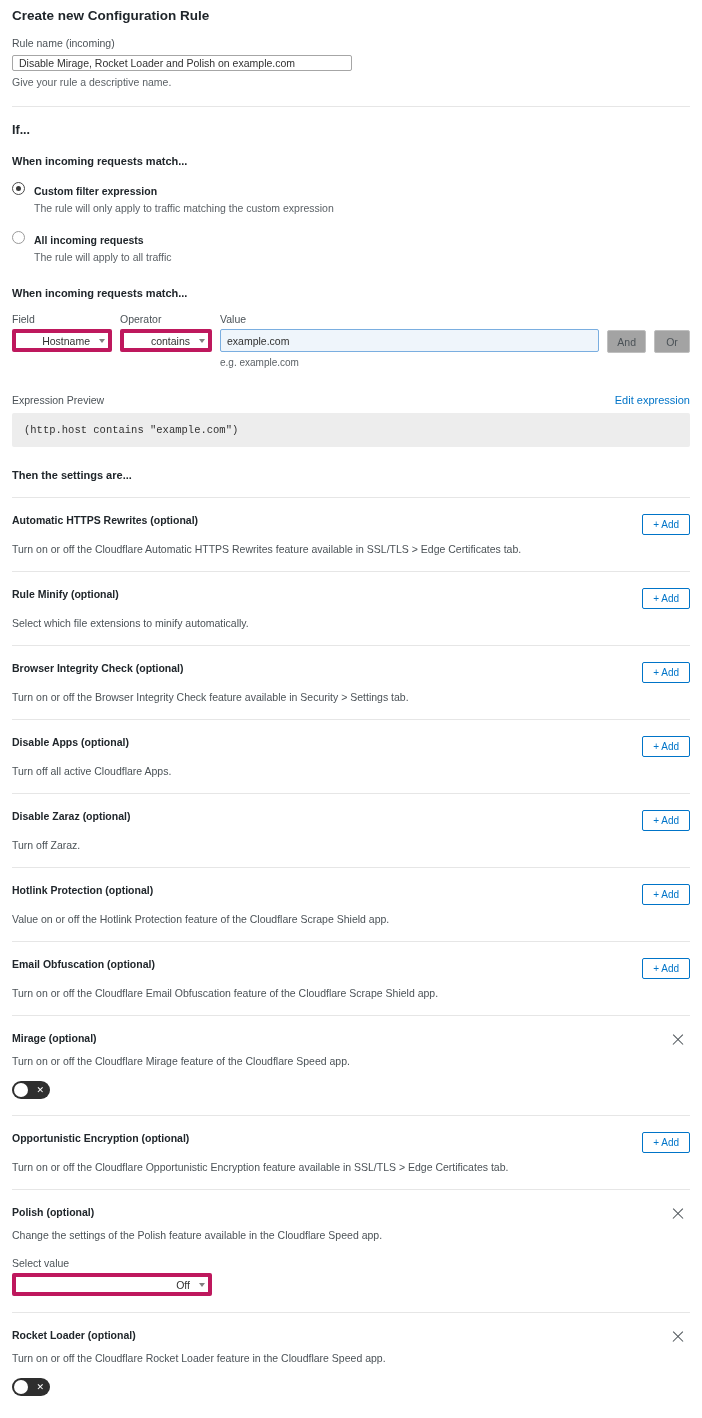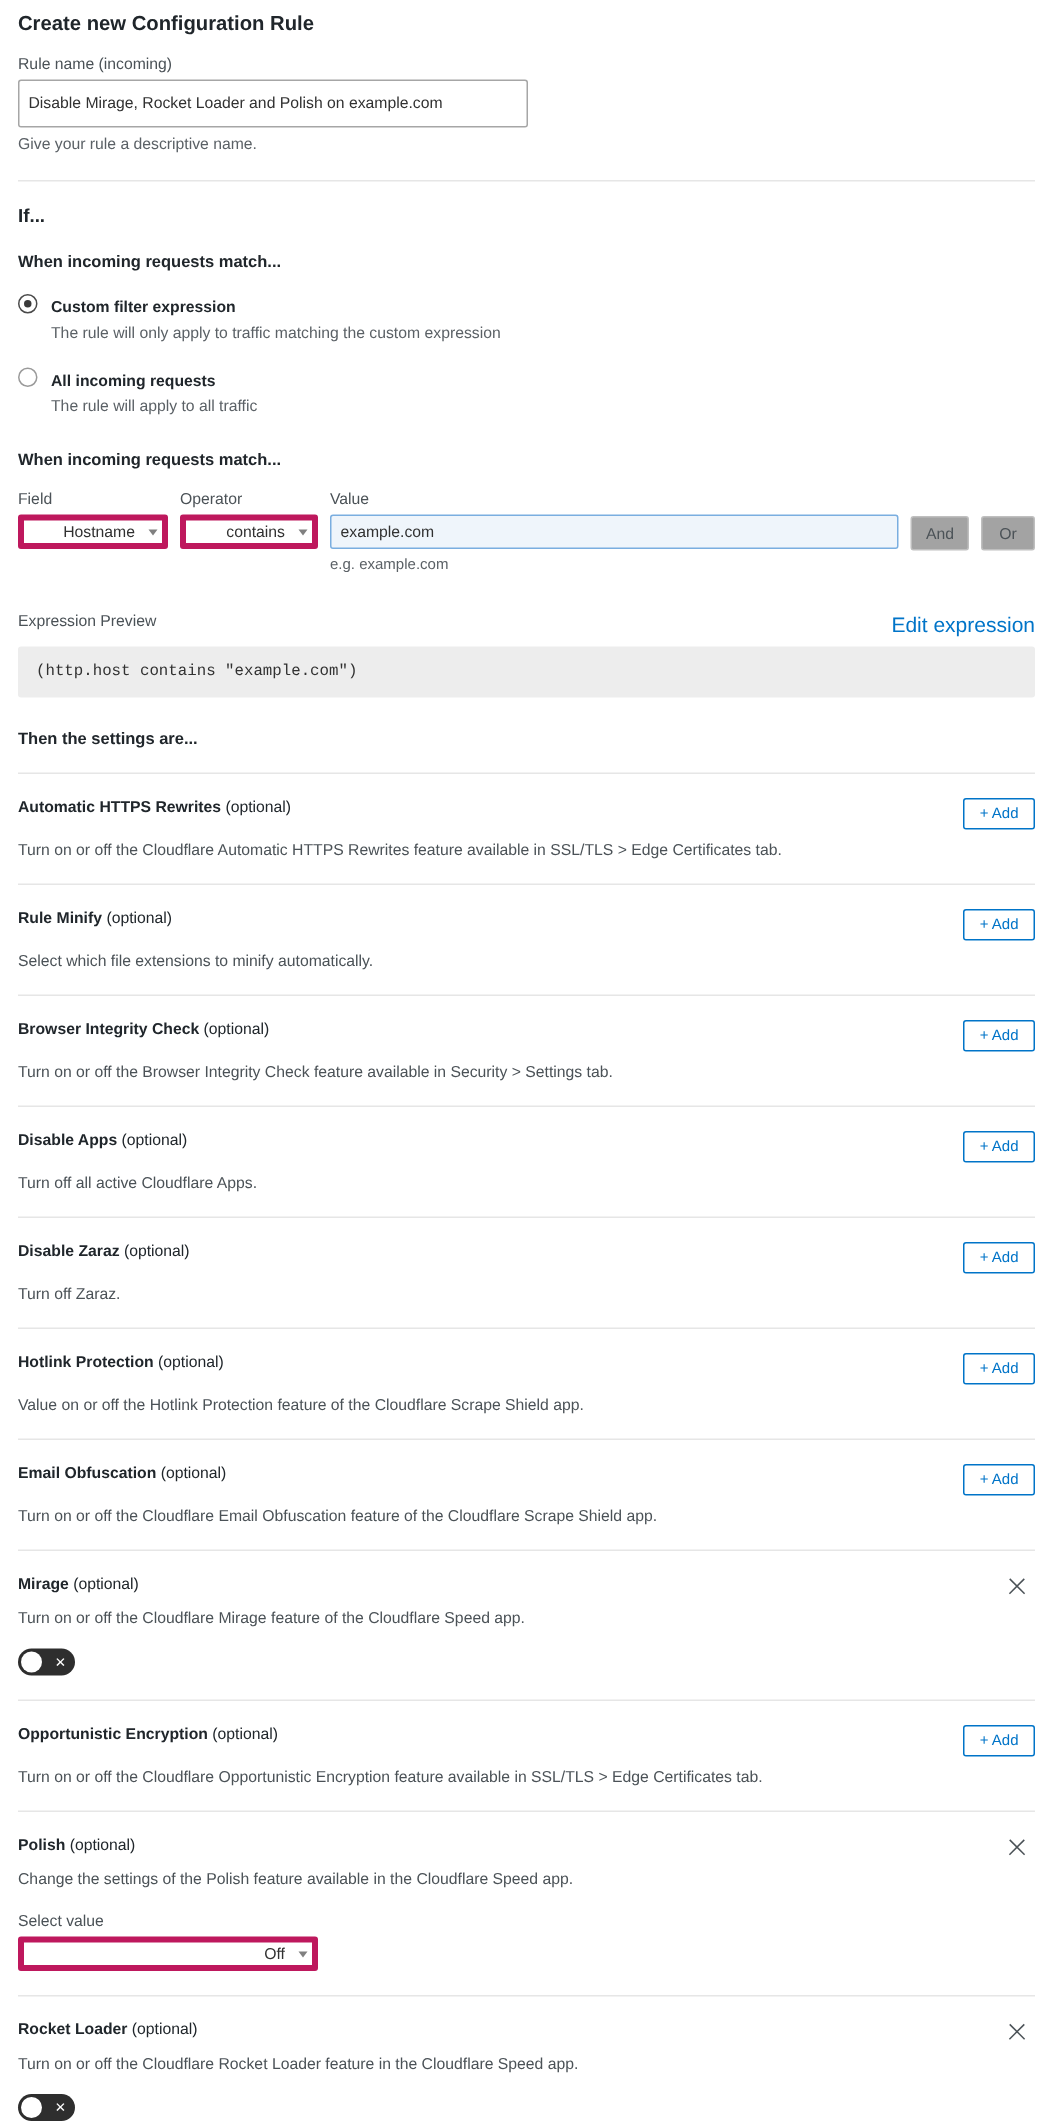--- a/index.html
+++ b/index.html
@@ -27,21 +27,21 @@
     margin-bottom: 4px;
   }
   .help-text {
     font-size: 10.5px;
     color: #5b6166;
     margin-top: 5px;
   }
 
   input.text-input {
     width: 340px;
-    height: 32px;
+    height: 16px;
     border: 1px solid #a6a6a6;
     border-radius: 2px;
     padding: 2px 6px;
     font-size: 10.5px;
     font-family: "Liberation Sans", sans-serif;
     color: #313131;
     background: #fff;
     outline: none;
   }
 
@@ -162,26 +162,26 @@
     background: #a3a3a3;
     font-size: 10.5px;
     color: #4b5257;
     cursor: pointer;
     font-family: "Liberation Sans", sans-serif;
   }
 
   .expr-preview-head {
     display: flex;
     justify-content: space-between;
-    align-items: flex-start;
+    align-items: flex-end;
     margin-top: 26px;
   }
   .expr-preview-label { font-size: 10.5px; color: #4b5257; }
   .edit-link {
-    font-size: 14px;
+    font-size: 11px;
     color: #0074c8;
     text-decoration: none;
     cursor: pointer;
   }
   .expr-box {
     margin-top: 7px;
     background: #ededed;
     border-radius: 2px;
     padding: 11px 12px;
     font-family: "Liberation Mono", monospace;
@@ -208,21 +208,21 @@
     display: flex;
     justify-content: space-between;
     align-items: flex-start;
   }
   .setting-title {
     font-size: 10.5px;
     color: #20262b;
     font-weight: bold;
   }
   .setting-title .opt {
-    font-weight: normal;
+    font-weight: bold;
     color: #20262b;
   }
   .setting-desc {
     font-size: 10.5px;
     color: #4b5257;
     margin-top: 8px;
   }
   .add-btn {
     height: 21px;
     padding: 0 10px;

